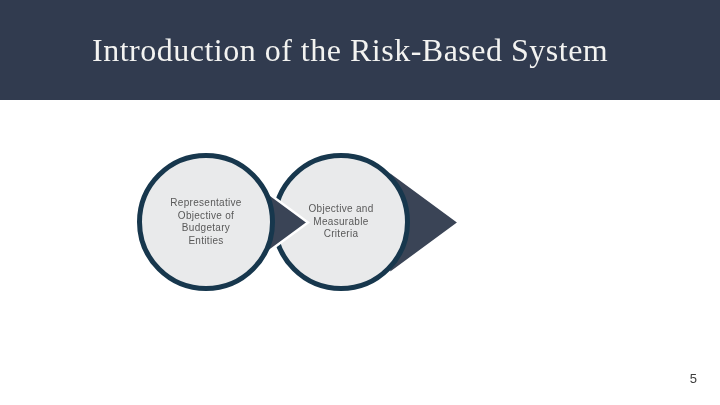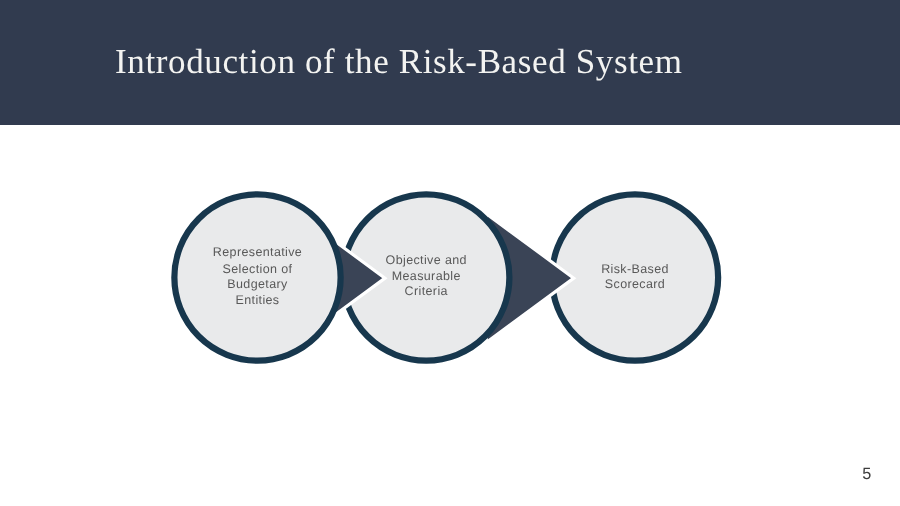--- a/index.html
+++ b/index.html
@@ -22,21 +22,21 @@
     width: 720px;
     height: 100px;
     background: #313b4f;
     display: flex;
     align-items: center;
     box-sizing: border-box;
     padding-left: 92px;
   }
   .title {
     font-family: "Liberation Serif", "DejaVu Serif", serif;
-    font-size: 28px;
+    font-size: 32px;
     font-weight: 400;
     color: #f3f3f1;
     letter-spacing: 0.5px;
     white-space: nowrap;
   }
   .diagram {
     position: absolute;
     top: 0;
     left: 0;
     width: 720px;
@@ -90,38 +90,34 @@
   <div class="header">
     <div class="title">Introduction of the Risk-Based System</div>
   </div>
 
   <div class="diagram">
 
     <svg class="arrow arrow-2" viewBox="0 0 80 115">
       <polygon points="4,6 74,57.5 4,109" fill="#3a4456" stroke="#ffffff" stroke-width="2.5"></polygon>
     </svg>
 
-    <div class="step-circle circle-3">
-      <div class="label">Risk-Based
-Scorecard</div>
-    </div>
 
     <svg class="arrow arrow-1" viewBox="0 0 80 115">
       <polygon points="4,6 74,57.5 4,109" fill="#3a4456" stroke="#ffffff" stroke-width="2.5"></polygon>
     </svg>
 
     <div class="step-circle circle-2">
       <div class="label">Objective and
 Measurable
 Criteria</div>
     </div>
 
     <div class="step-circle circle-1">
       <div class="label">Representative
-Selection of
+Objective of
 Budgetary
 Entities</div>
     </div>
 
   </div>
 
   <div class="page-number">5</div>
 
 </div>
 

